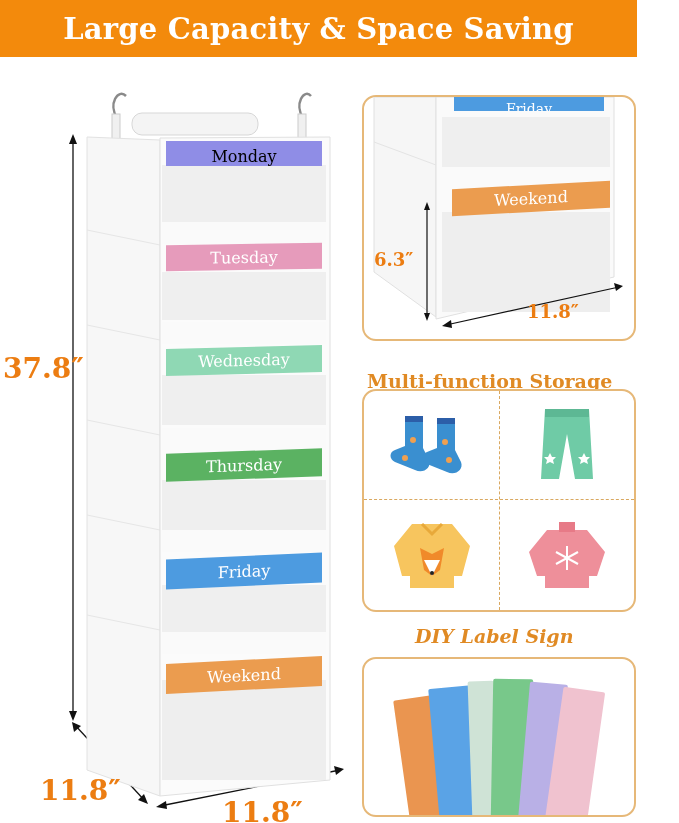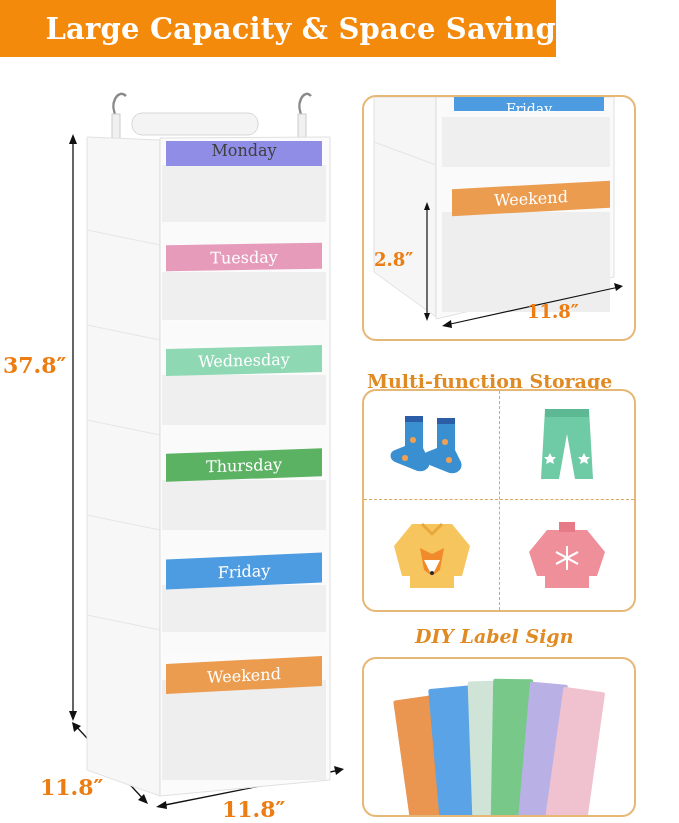--- a/index.html
+++ b/index.html
@@ -1,19 +1,19 @@
 <!DOCTYPE html>
 <html><head>
 <meta charset="utf-8">
 <style>
   html, body { margin:0; padding:0; }
   body { width:679px; height:823px; background:#ffffff; position:relative; overflow:hidden; font-family:"DejaVu Serif", serif; }
-  .banner { position:absolute; left:0; top:0; width:556px; height:57px; background:#f38a0c; display:flex; align-items:center; justify-content:flex-end; }
+  .banner { position:absolute; left:0; top:0; width:637px; height:57px; background:#f38a0c; display:flex; align-items:center; justify-content:center; }
   .banner span { color:#fff; font-family:"DejaVu Serif", serif; font-weight:bold; font-size:29px; letter-spacing:0.2px; }
-  .dim { position:absolute; color:#ec7d12; font-family:"DejaVu Serif", serif; font-weight:bold; font-size:22px; }
+  .dim { position:absolute; color:#ec7d12; font-family:"DejaVu Serif", serif; font-weight:bold; font-size:28px; }
   .organizer { position:absolute; }
   .panel { position:absolute; border:2px solid #e6b878; border-radius:14px; background:#fff; overflow:hidden; }
   .section-title { position:absolute; color:#e08a24; font-family:"DejaVu Serif", serif; font-weight:bold; font-size:19px; }
   .quad { position:absolute; display:flex; align-items:center; justify-content:center; }
   .strip { position:absolute; border-radius:2px; }
 </style>
 </head>
 <body>
 
 <div class="banner">
@@ -57,21 +57,21 @@
   <rect x="162" y="585" width="164" height="50" fill="#efefef"></rect>
   <rect x="162" y="680" width="164" height="100" fill="#eeeeee"></rect>
 
   <rect x="162" y="222" width="164" height="22" fill="#fafafa"></rect>
   <rect x="162" y="322" width="164" height="22" fill="#fafafa"></rect>
   <rect x="162" y="428" width="164" height="22" fill="#fafafa"></rect>
   <rect x="162" y="530" width="164" height="22" fill="#fafafa"></rect>
   <rect x="162" y="632" width="164" height="22" fill="#fafafa"></rect>
 </svg>
 
-<div style="position:absolute;left:166px;top:141px;width:156px;height:25px;background:#8f8de6;color:#404040;font-size:16px;display:flex;align-items:flex-start;justify-content:center;">
+<div style="position:absolute;left:166px;top:141px;width:156px;height:25px;background:#8f8de6;color:#000000;font-size:16px;display:flex;align-items:flex-end;justify-content:center;">
   <span>Monday</span>
 </div>
 <div style="position:absolute;left:166px;top:244px;width:156px;height:26px;background:#e69bbb;color:#fff;font-size:16px;display:flex;align-items:center;justify-content:center;transform:skewY(-1deg);">
   <span>Tuesday</span>
 </div>
 <div style="position:absolute;left:166px;top:347px;width:156px;height:27px;background:#8fd8b4;color:#fff;font-size:16px;display:flex;align-items:center;justify-content:center;transform:skewY(-1.5deg);">
   <span>Wednesday</span>
 </div>
 <div style="position:absolute;left:166px;top:451px;width:156px;height:28px;background:#5bb262;color:#fff;font-size:16px;display:flex;align-items:center;justify-content:center;transform:skewY(-2deg);">
   <span>Thursday</span>
@@ -101,21 +101,21 @@
     <line x1="82" y1="228" x2="255" y2="190" stroke="#111" stroke-width="1.2"></line>
     <polygon points="78,229 87,223 88,231" fill="#111"></polygon>
     <polygon points="259,189 250,186 252,194" fill="#111"></polygon>
   </svg>
   <div style="position:absolute;left:90px;top:-8px;width:150px;height:22px;background:#4d9be0;color:#fff;font-size:14px;display:flex;align-items:flex-end;justify-content:center;overflow:hidden;">
     <span style="margin-bottom:-6px;">Friday</span>
   </div>
   <div style="position:absolute;left:88px;top:88px;width:158px;height:27px;background:#eb9c4f;color:#fff;font-size:16px;display:flex;align-items:center;justify-content:center;transform:skewY(-3deg);">
     <span>Weekend</span>
   </div>
-  <div class="dim" style="left:10px;top:152px;font-size:18px;">2.8″</div>
+  <div class="dim" style="left:10px;top:152px;font-size:18px;">6.3″</div>
   <div class="dim" style="left:163px;top:204px;font-size:18px;">11.8″</div>
 </div>
 
 <div class="section-title" style="left:367px;top:354px;margin-top:16px;">Multi-function Storage</div>
 <div class="panel" style="left:362px;top:389px;width:270px;height:219px;">
   <div style="position:absolute;left:135px;top:0;width:0;height:219px;border-left:1px dashed #d9a860;"></div>
   <div style="position:absolute;left:0;top:108px;width:270px;height:0;border-top:1px dashed #d9a860;"></div>
   <div class="quad" style="left:0;top:0;width:135px;height:108px;">
     <svg width="90" height="70" viewBox="0 0 90 70">
       <path d="M18 8 h18 v30 l6 12 c3 8 -6 14 -14 10 l-20 -8 c-6 -3 -6 -10 0 -12 l10 -4 z" fill="#3a8fd0"></path>

